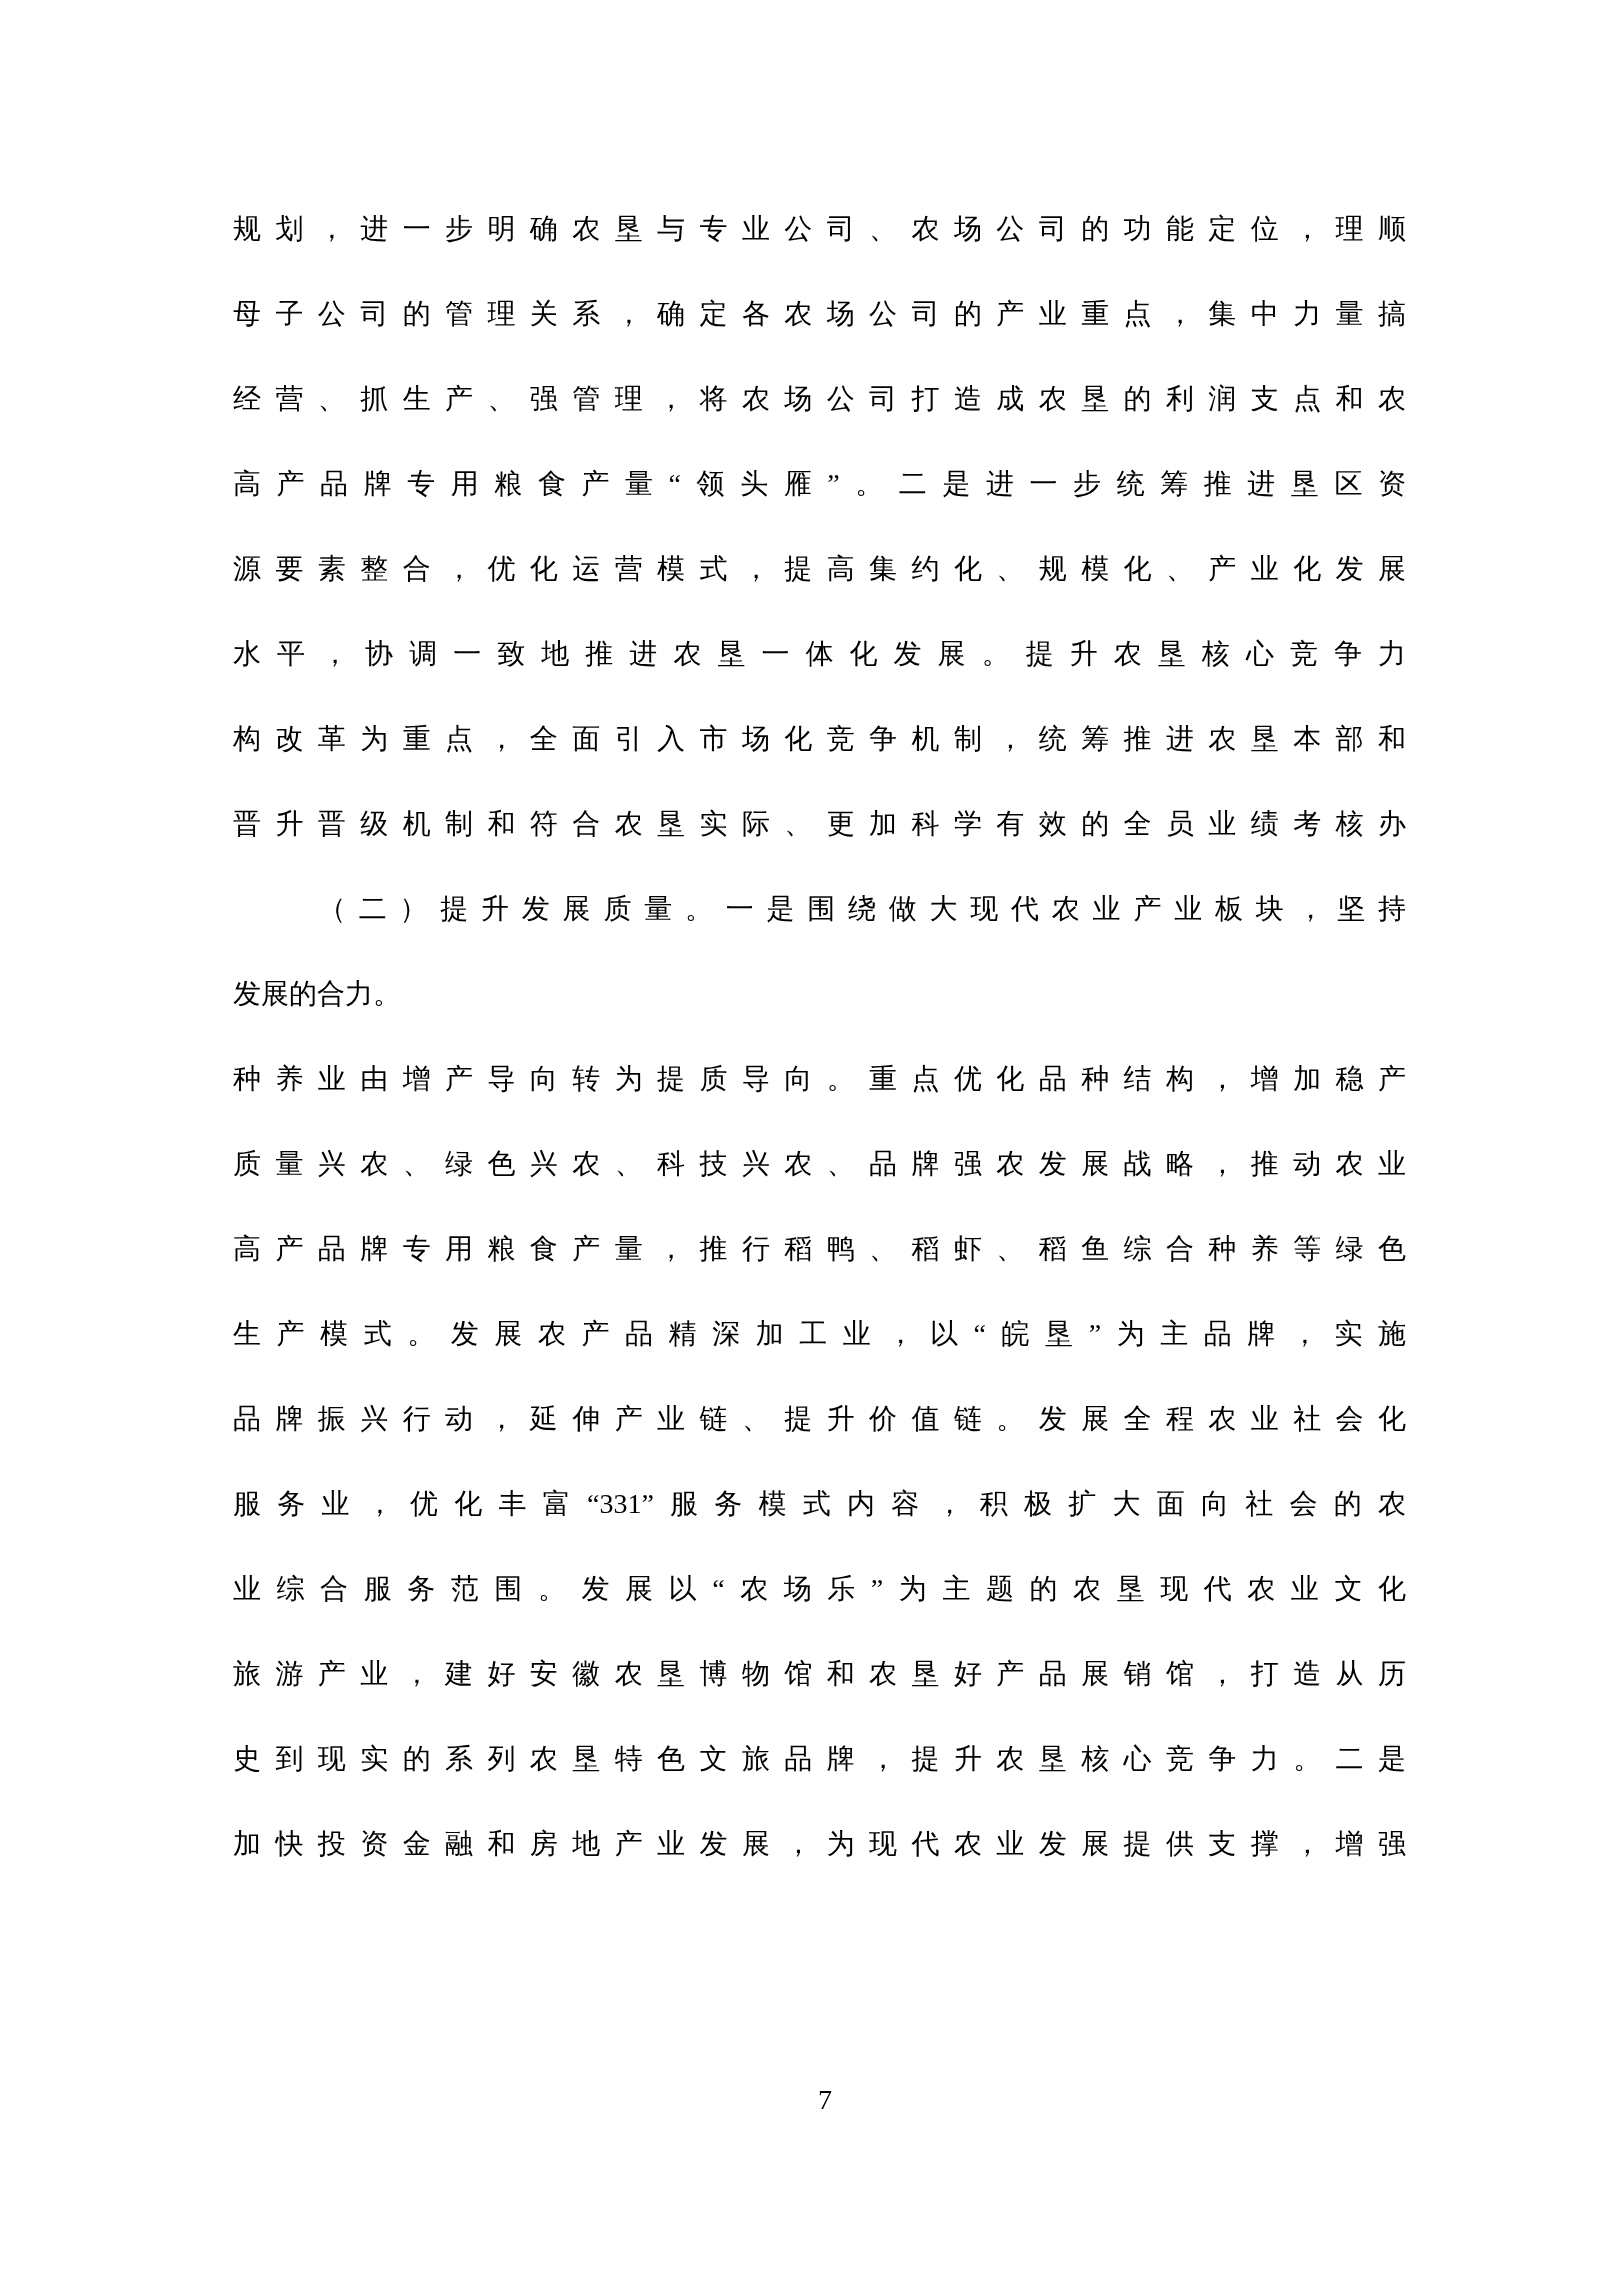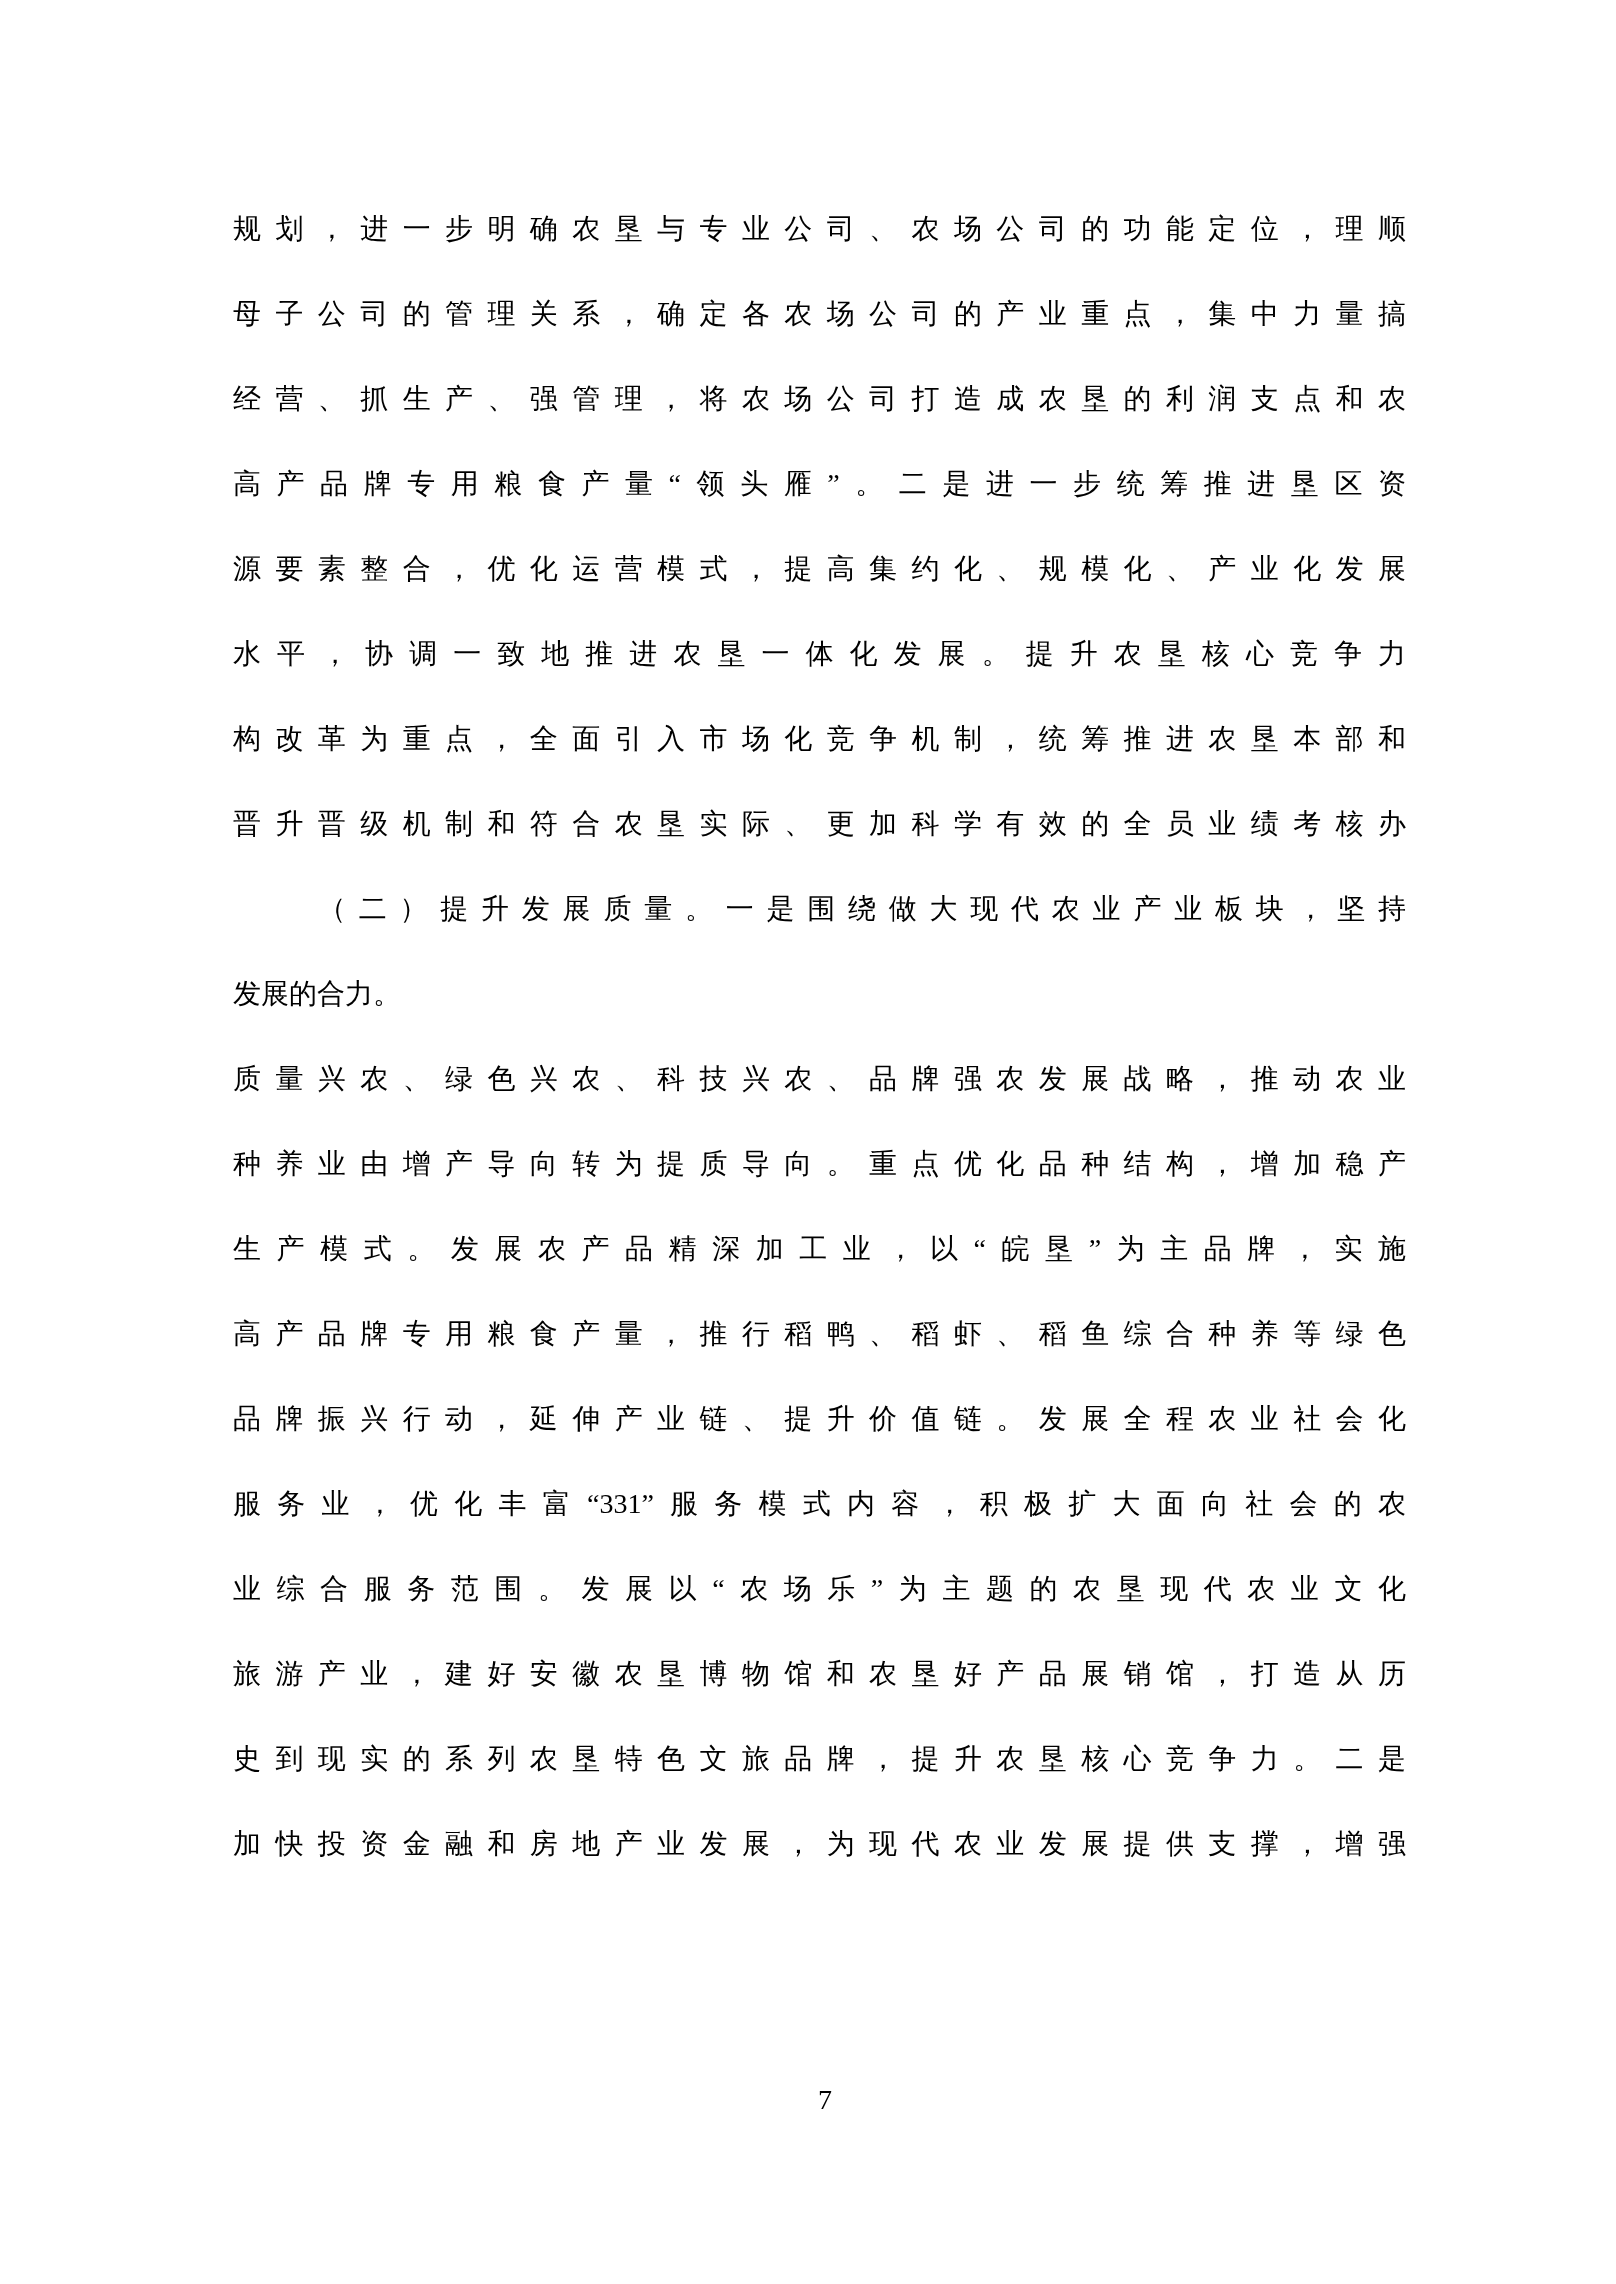--- a/index.html
+++ b/index.html
@@ -57,24 +57,24 @@
   <div class="line">规划，进一步明确农垦与专业公司、农场公司的功能定位，理顺</div>
       <div class="line">母子公司的管理关系，确定各农场公司的产业重点，集中力量搞</div>
       <div class="line">经营、抓生产、强管理，将农场公司打造成农垦的利润支点和农</div>
       <div class="line">高产品牌专用粮食产量“领头雁”。二是进一步统筹推进垦区资</div>
       <div class="line">源要素整合，优化运营模式，提高集约化、规模化、产业化发展</div>
       <div class="line">水平，协调一致地推进农垦一体化发展。提升农垦核心竞争力</div>
       <div class="line">构改革为重点，全面引入市场化竞争机制，统筹推进农垦本部和</div>
       <div class="line">晋升晋级机制和符合农垦实际、更加科学有效的全员业绩考核办</div>
       <div class="line indent">（二）提升发展质量。一是围绕做大现代农业产业板块，坚持</div>
       <div class="line para-end">发展的合力。</div>
+      <div class="line">种养业由增产导向转为提质导向。重点优化品种结构，增加稳产</div>
       <div class="line">质量兴农、绿色兴农、科技兴农、品牌强农发展战略，推动农业</div>
-      <div class="line">种养业由增产导向转为提质导向。重点优化品种结构，增加稳产</div>
+      <div class="line">高产品牌专用粮食产量，推行稻鸭、稻虾、稻鱼综合种养等绿色</div>
       <div class="line">生产模式。发展农产品精深加工业，以“皖垦”为主品牌，实施</div>
-      <div class="line">高产品牌专用粮食产量，推行稻鸭、稻虾、稻鱼综合种养等绿色</div>
       <div class="line">品牌振兴行动，延伸产业链、提升价值链。发展全程农业社会化</div>
       <div class="line">服务业，优化丰富“331”服务模式内容，积极扩大面向社会的农</div>
       <div class="line">业综合服务范围。发展以“农场乐”为主题的农垦现代农业文化</div>
       <div class="line">旅游产业，建好安徽农垦博物馆和农垦好产品展销馆，打造从历</div>
       <div class="line">史到现实的系列农垦特色文旅品牌，提升农垦核心竞争力。二是</div>
       <div class="line">加快投资金融和房地产业发展，为现代农业发展提供支撑，增强</div>
     </div>
   <div class="page-number">7</div>
 </div>
 

